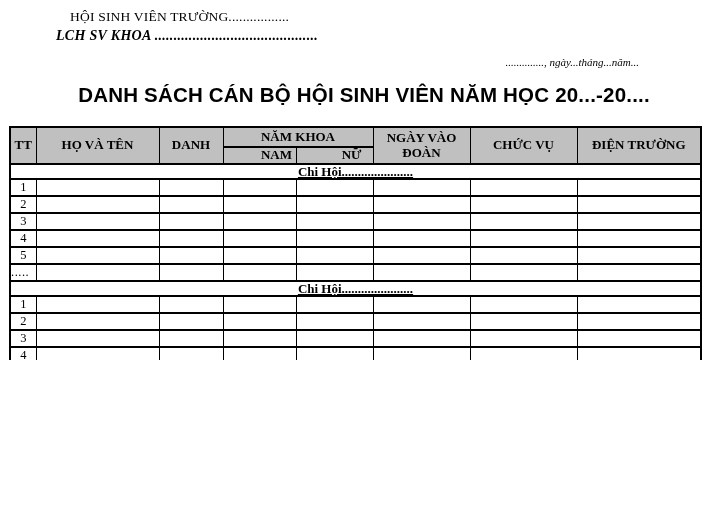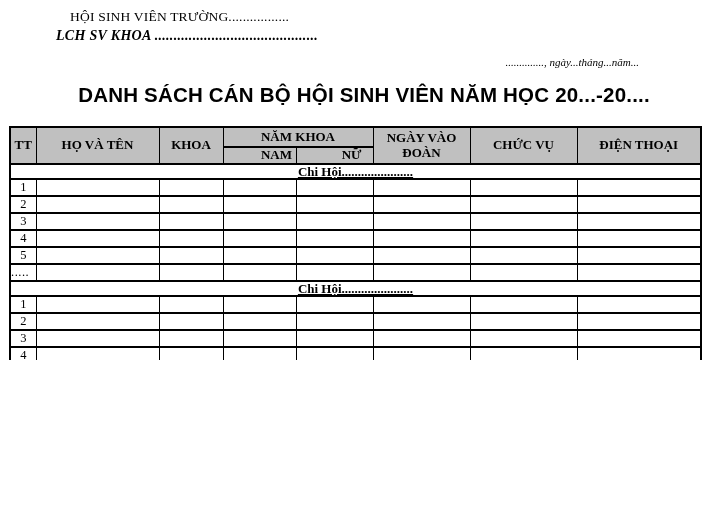--- a/index.html
+++ b/index.html
@@ -113,25 +113,25 @@
         <col style="width: 73px;">
         <col style="width: 77px;">
         <col style="width: 97px;">
         <col style="width: 107px;">
         <col style="width: 124px;">
     </colgroup>
     <thead>
       <tr class="hdr-top">
         <th rowspan="2">TT</th>
         <th rowspan="2">HỌ VÀ TÊN</th>
-        <th rowspan="2">KHOA</th>
+        <th rowspan="2">DANH</th>
         <th colspan="2">NĂM KHOA</th>
         <th rowspan="2">NGÀY VÀO ĐOÀN</th>
         <th rowspan="2">CHỨC VỤ</th>
-        <th rowspan="2">ĐIỆN THOẠI</th>
+        <th rowspan="2">ĐIỆN TRƯỜNG</th>
       </tr>
       <tr class="hdr-sub">
         <th>NAM</th>
         <th>NỮ</th>
       </tr>
     </thead>
     <tbody>
         <tr class="section-row">
           <td colspan="8">Chi Hội......................</td>
         </tr>

